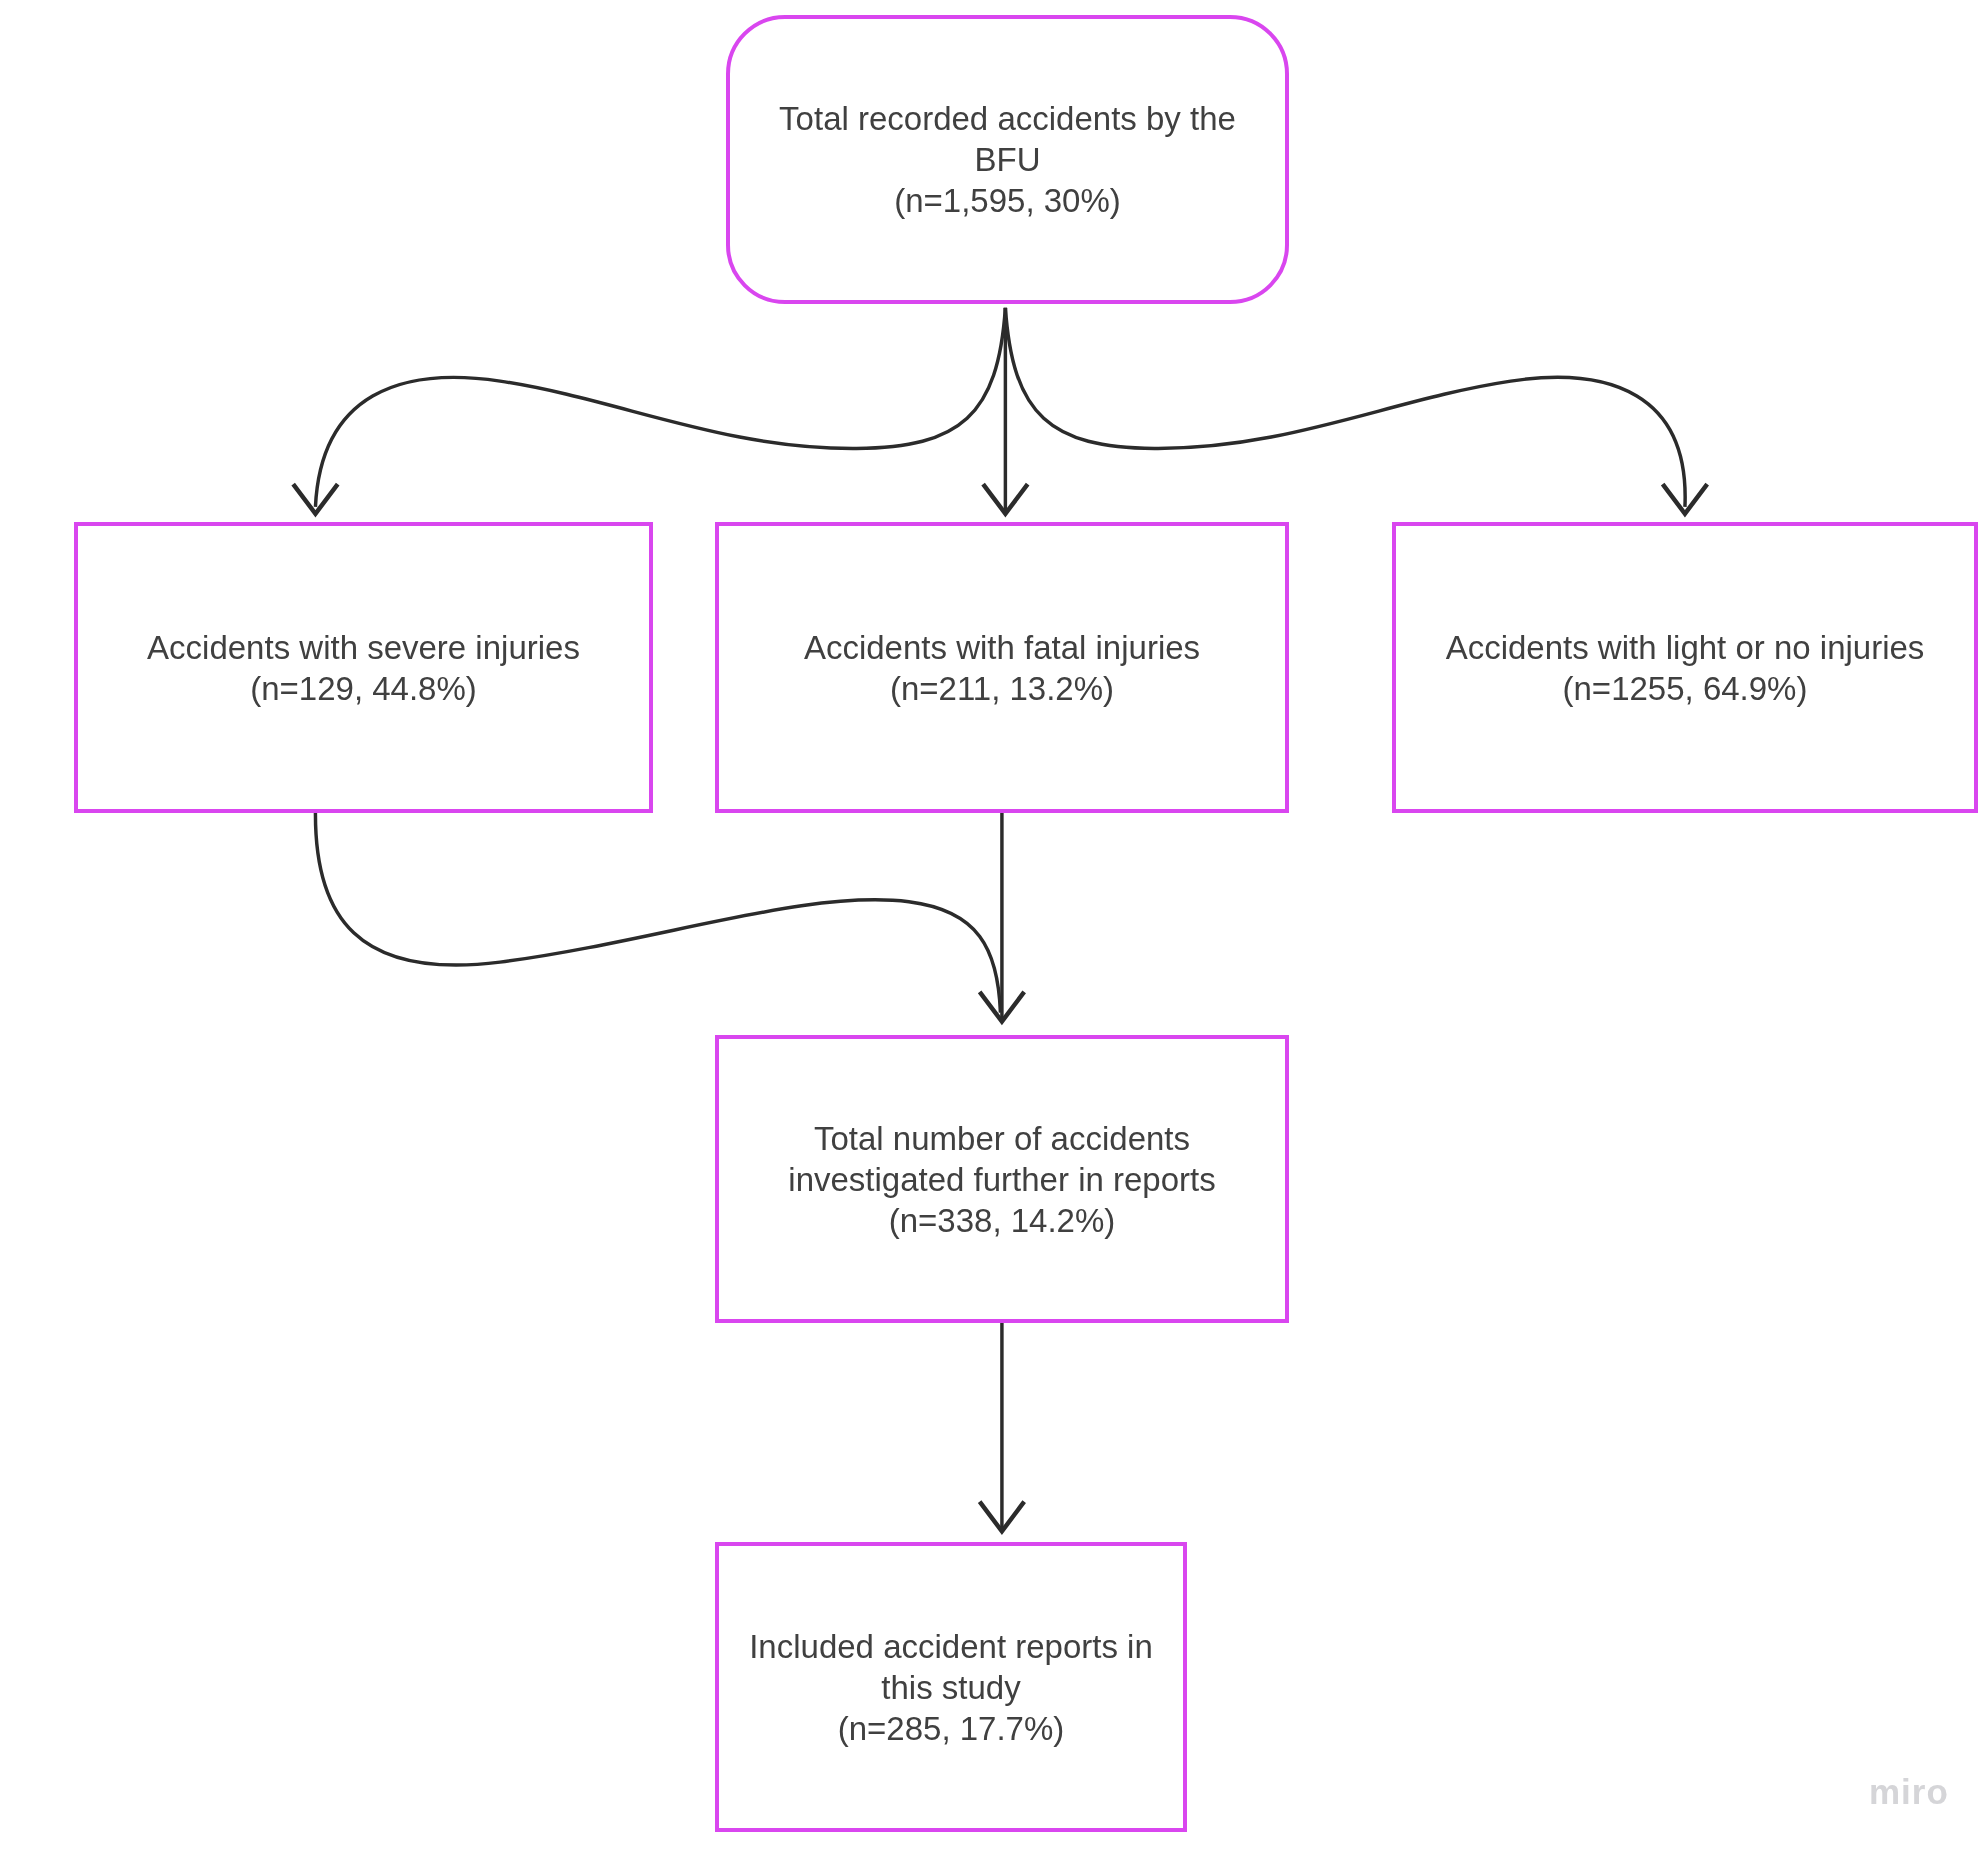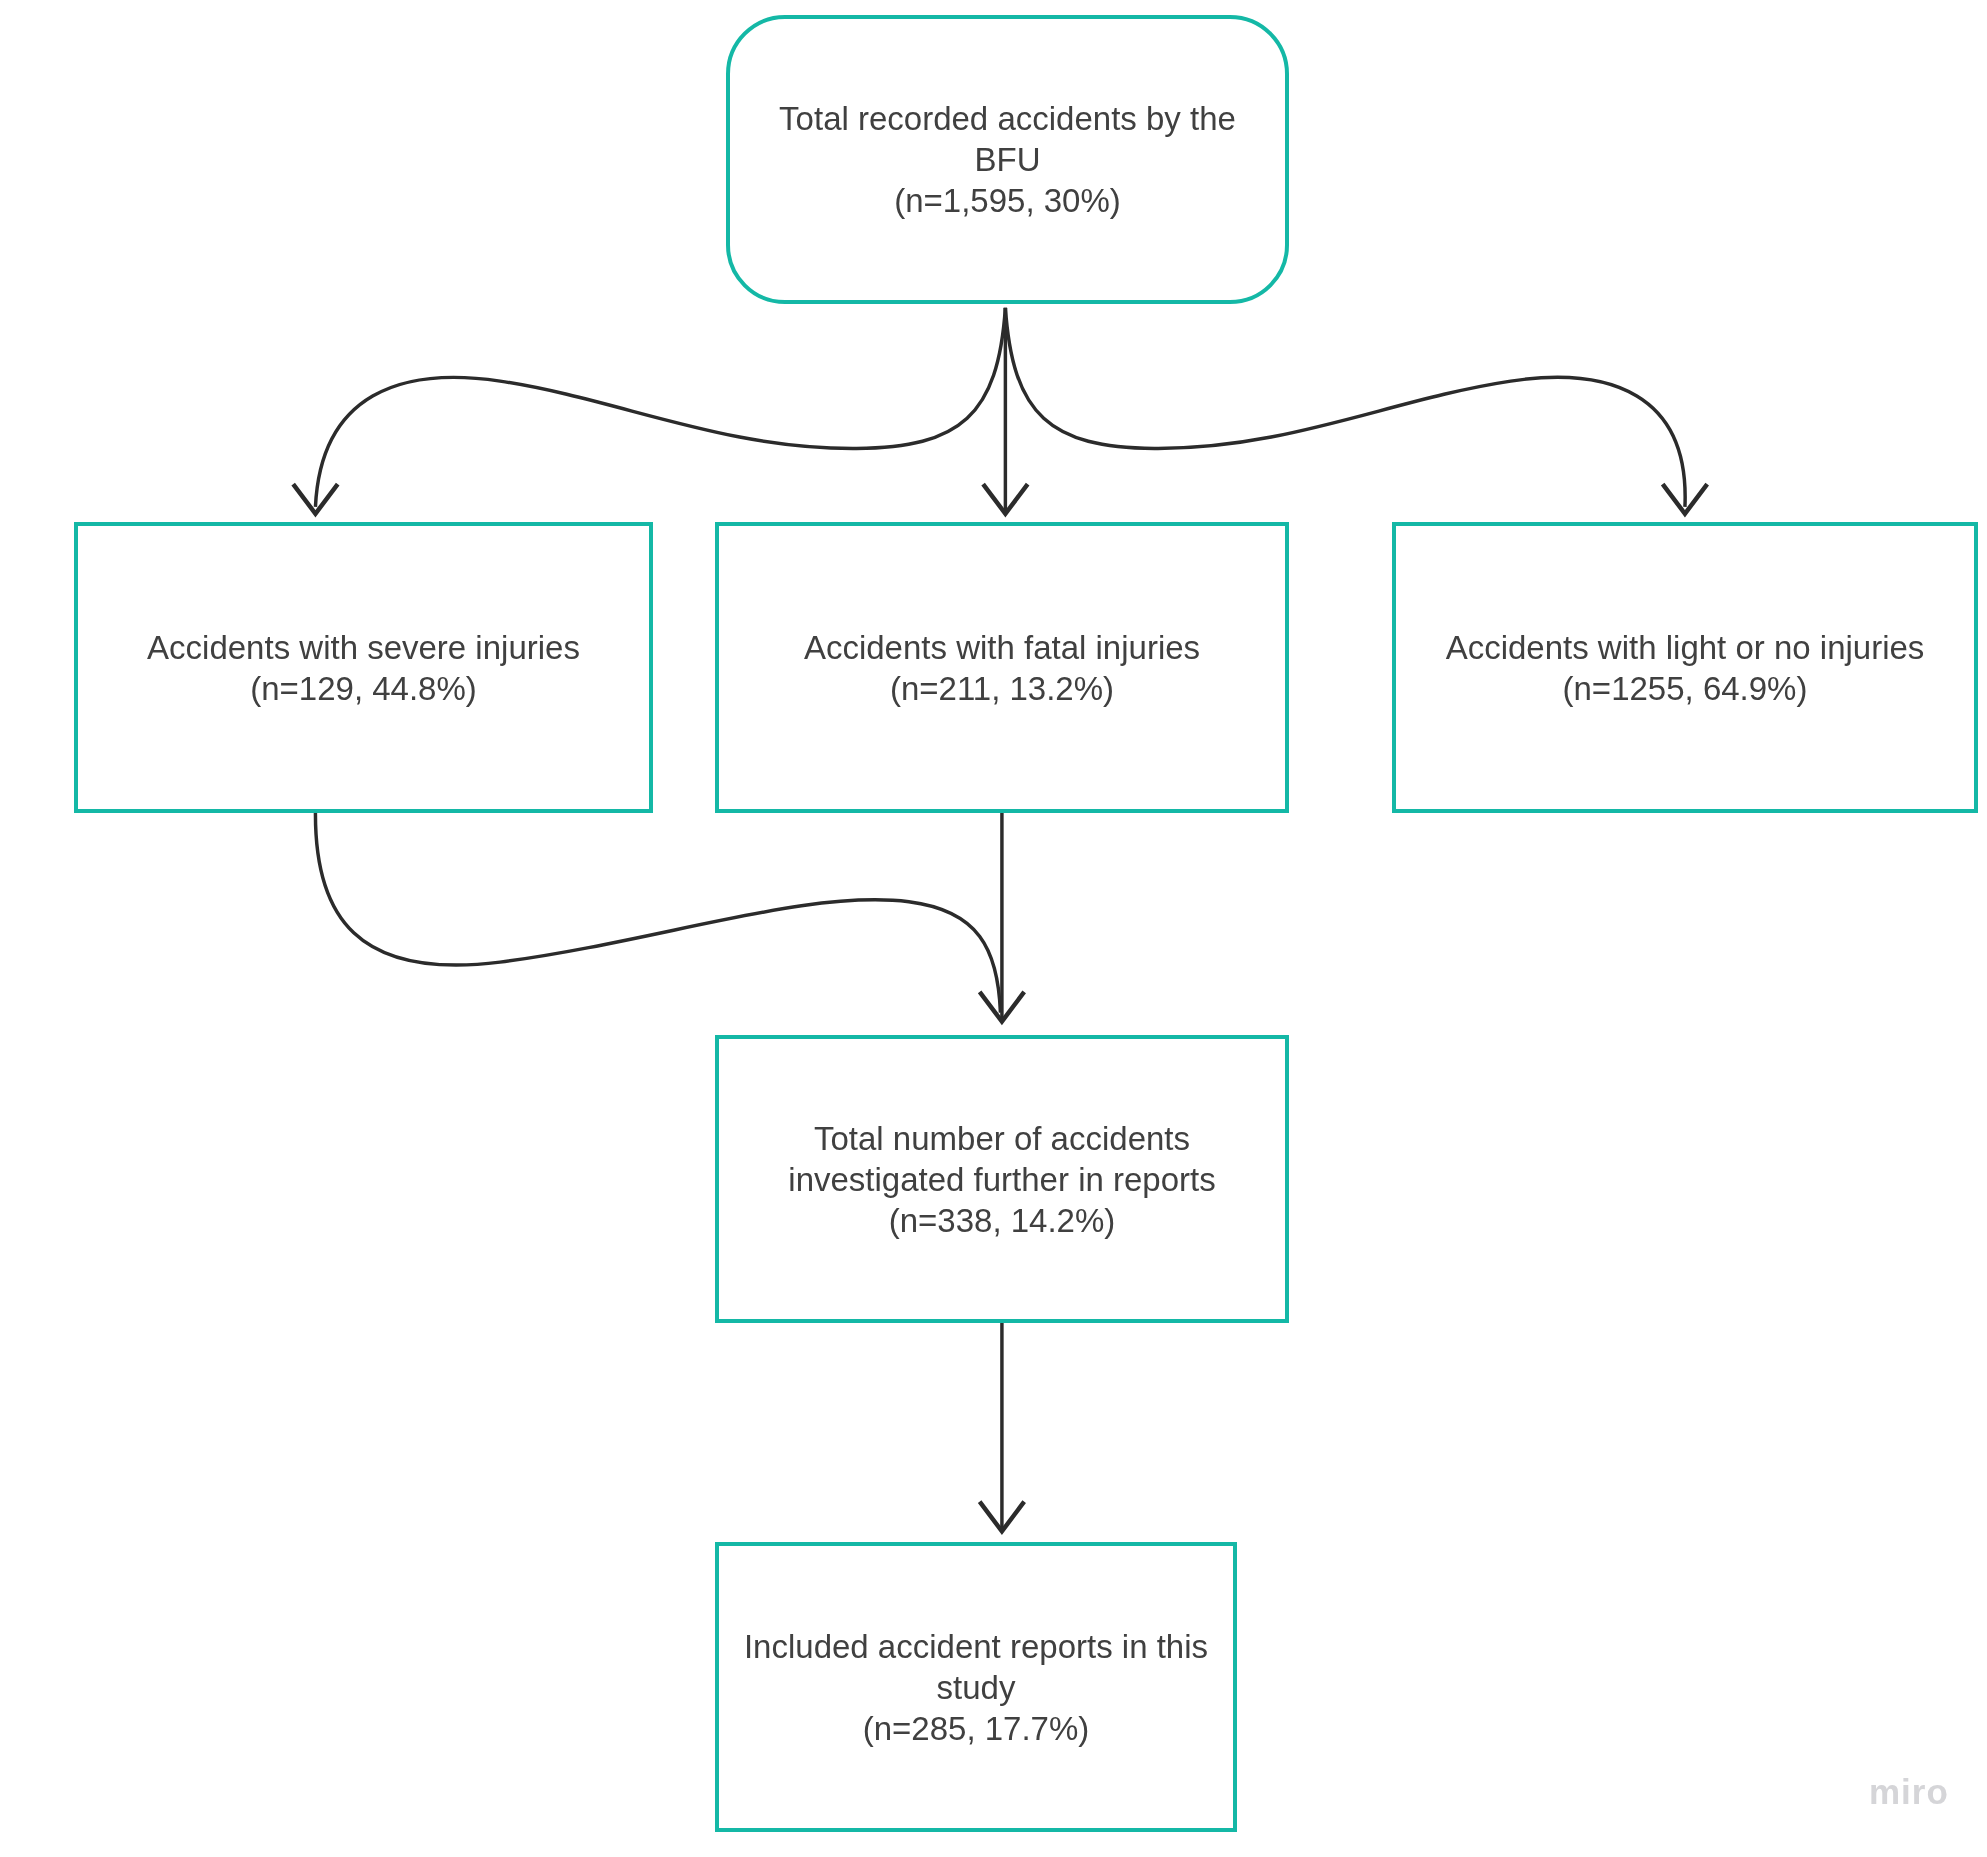--- a/index.html
+++ b/index.html
@@ -21,42 +21,42 @@
     top: 0;
     width: 1988px;
     height: 1857px;
     pointer-events: none;
   }
   svg.edges .edge { pointer-events: stroke; }
   .node {
     position: absolute;
     box-sizing: border-box;
     background: #ffffff;
-    border: 4px solid #14b8a6;
+    border: 4px solid #d946ef;
     color: #404040;
     font-size: 33px;
     line-height: 41px;
     text-align: center;
     display: flex;
     align-items: center;
     justify-content: center;
   }
   .node-text { width: 100%; }
   .node .label,
   .node .stat {
     display: block;
     max-width: 495px;
     margin: 0 auto;
   }
   #node-total        { left: 726px;  top: 15px;   width: 563px; height: 289px; border-radius: 59px; }
   #node-severe       { left: 26px;   top: 522px;  width: 579px; height: 291px; margin-left: 48px; }
   #node-fatal        { left: 715px;  top: 522px;  width: 574px; height: 291px; }
   #node-light        { left: 1392px; top: 522px;  width: 586px; height: 291px; }
   #node-investigated { left: 715px;  top: 1035px; width: 574px; height: 288px; }
-  #node-included     { left: 715px;  top: 1542px; width: 522px; height: 290px; }
+  #node-included     { left: 715px;  top: 1542px; width: 472px; height: 290px; }
   .watermark {
     position: absolute;
     left: 1869px;
     top: 1772px;
     font-size: 35px;
     font-weight: 700;
     letter-spacing: 1px;
     color: #d5d5d8;
     user-select: none;
   }

